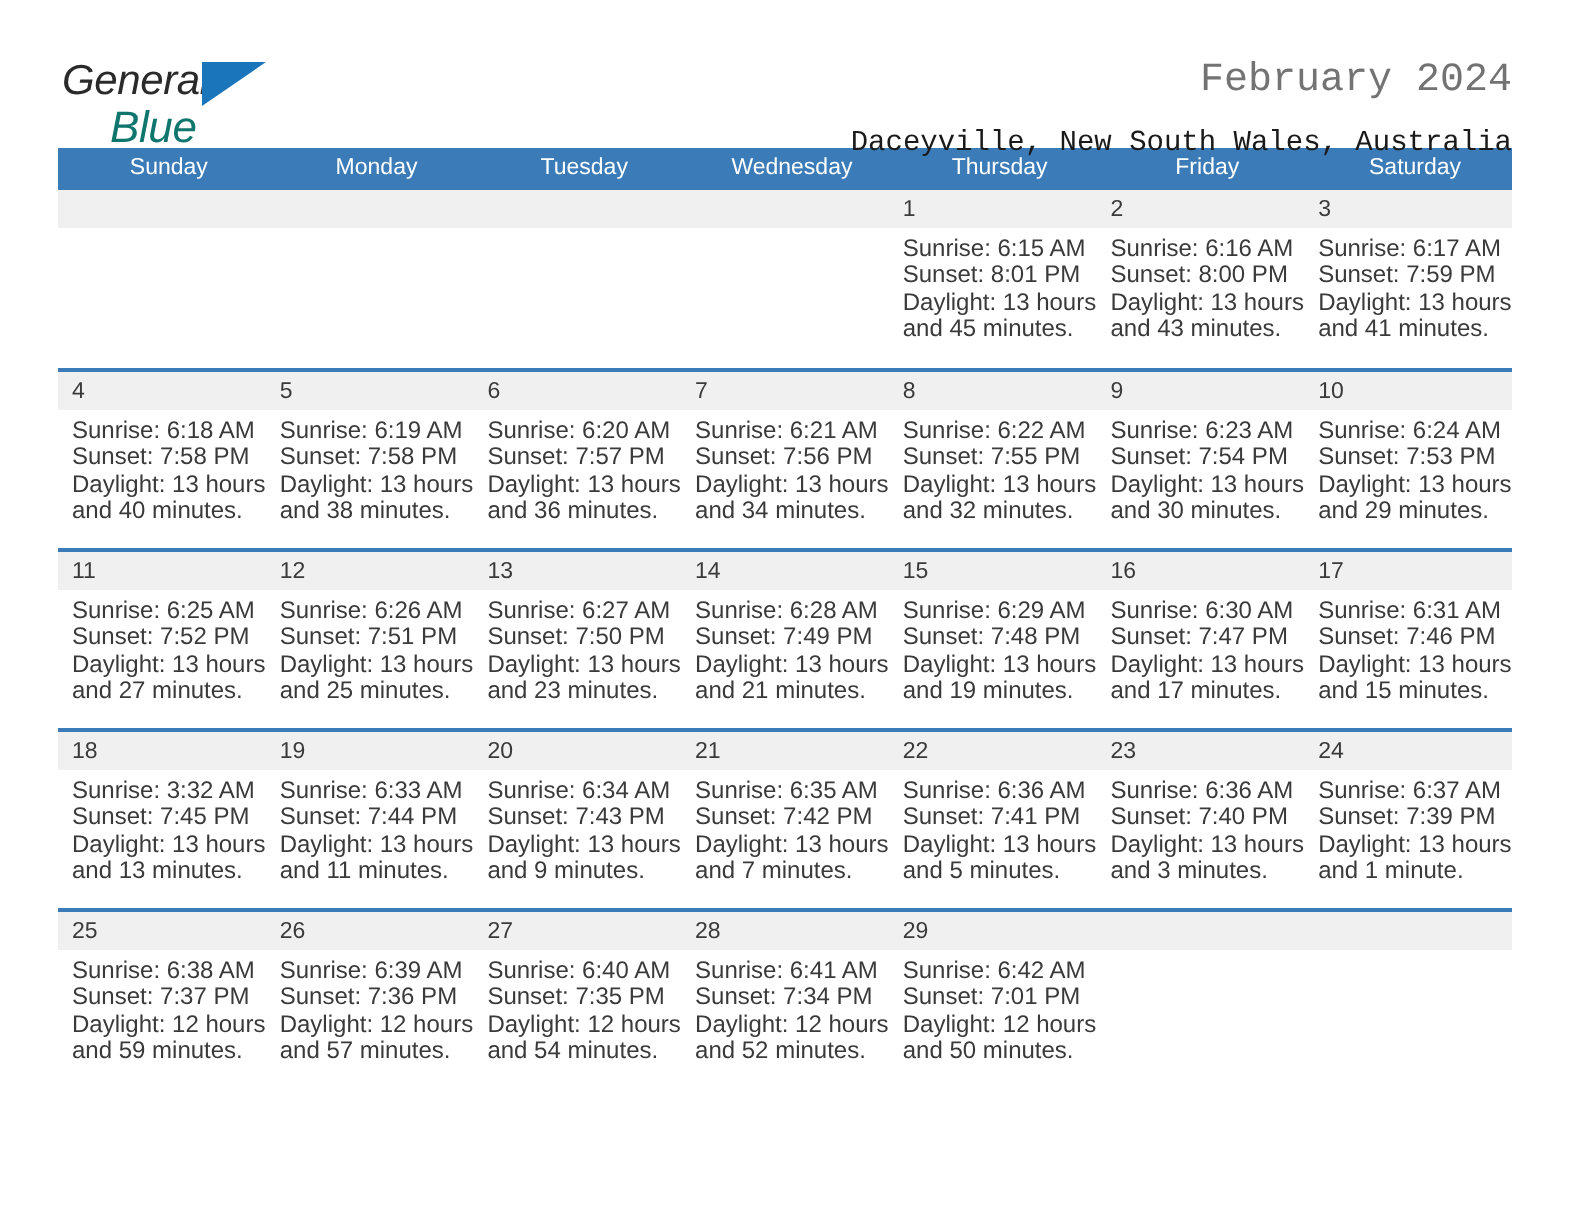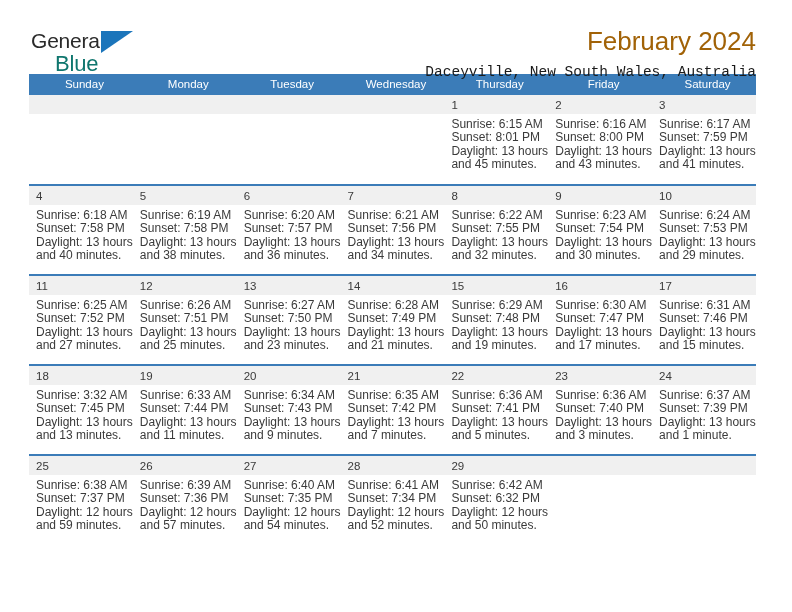--- a/index.html
+++ b/index.html
@@ -26,20 +26,21 @@
     height: 74px;
     margin: 0 36px 0 29px;
   }
   .logo {
     position: absolute;
     left: 2px;
     top: 30px;
     width: 120px;
     height: 46px;
     line-height: 1;
+    font-style: italic;
   }
   .logo-general {
     font-size: 21px;
     color: #2a2a2a;
     letter-spacing: -0.2px;
     font-family: "Liberation Sans", sans-serif;
     display: block;
     height: 22px;
   }
   .logo-blue {
@@ -59,25 +60,26 @@
     border-left: 32px solid #1b75bb;
     border-bottom: 22px solid transparent;
   }
   .title-wrap {
     position: absolute;
     right: 0;
     top: 26px;
     text-align: right;
   }
   .cal-title {
-    font-size: 26px;
-    color: #a16207;
+    font-size: 20px;
+    color: #737373;
     font-weight: normal;
     line-height: 30px;
     white-space: nowrap;
+    font-family: Liberation Mono, monospace;
   }
   .cal-sub {
     font-size: 14.5px;
     color: #1a1a1a;
     line-height: 20px;
     margin-top: 6px;
     white-space: nowrap;
     font-family: Liberation Mono, monospace;
   }
 
@@ -498,21 +500,21 @@
                 <div>Daylight: 12 hours</div>
                 <div>and 52 minutes.</div>
               </div>
             </div>
           </td>
           <td>
             <div class="cell-inner">
               <div class="daynum">29</div>
               <div class="details">
                 <div>Sunrise: 6:42 AM</div>
-                <div>Sunset: 6:32 PM</div>
+                <div>Sunset: 7:01 PM</div>
                 <div>Daylight: 12 hours</div>
                 <div>and 50 minutes.</div>
               </div>
             </div>
           </td>
           <td>
             <div class="cell-inner">
               <div class="daynum empty">&nbsp;</div>
               <div class="details"></div>
             </div>

